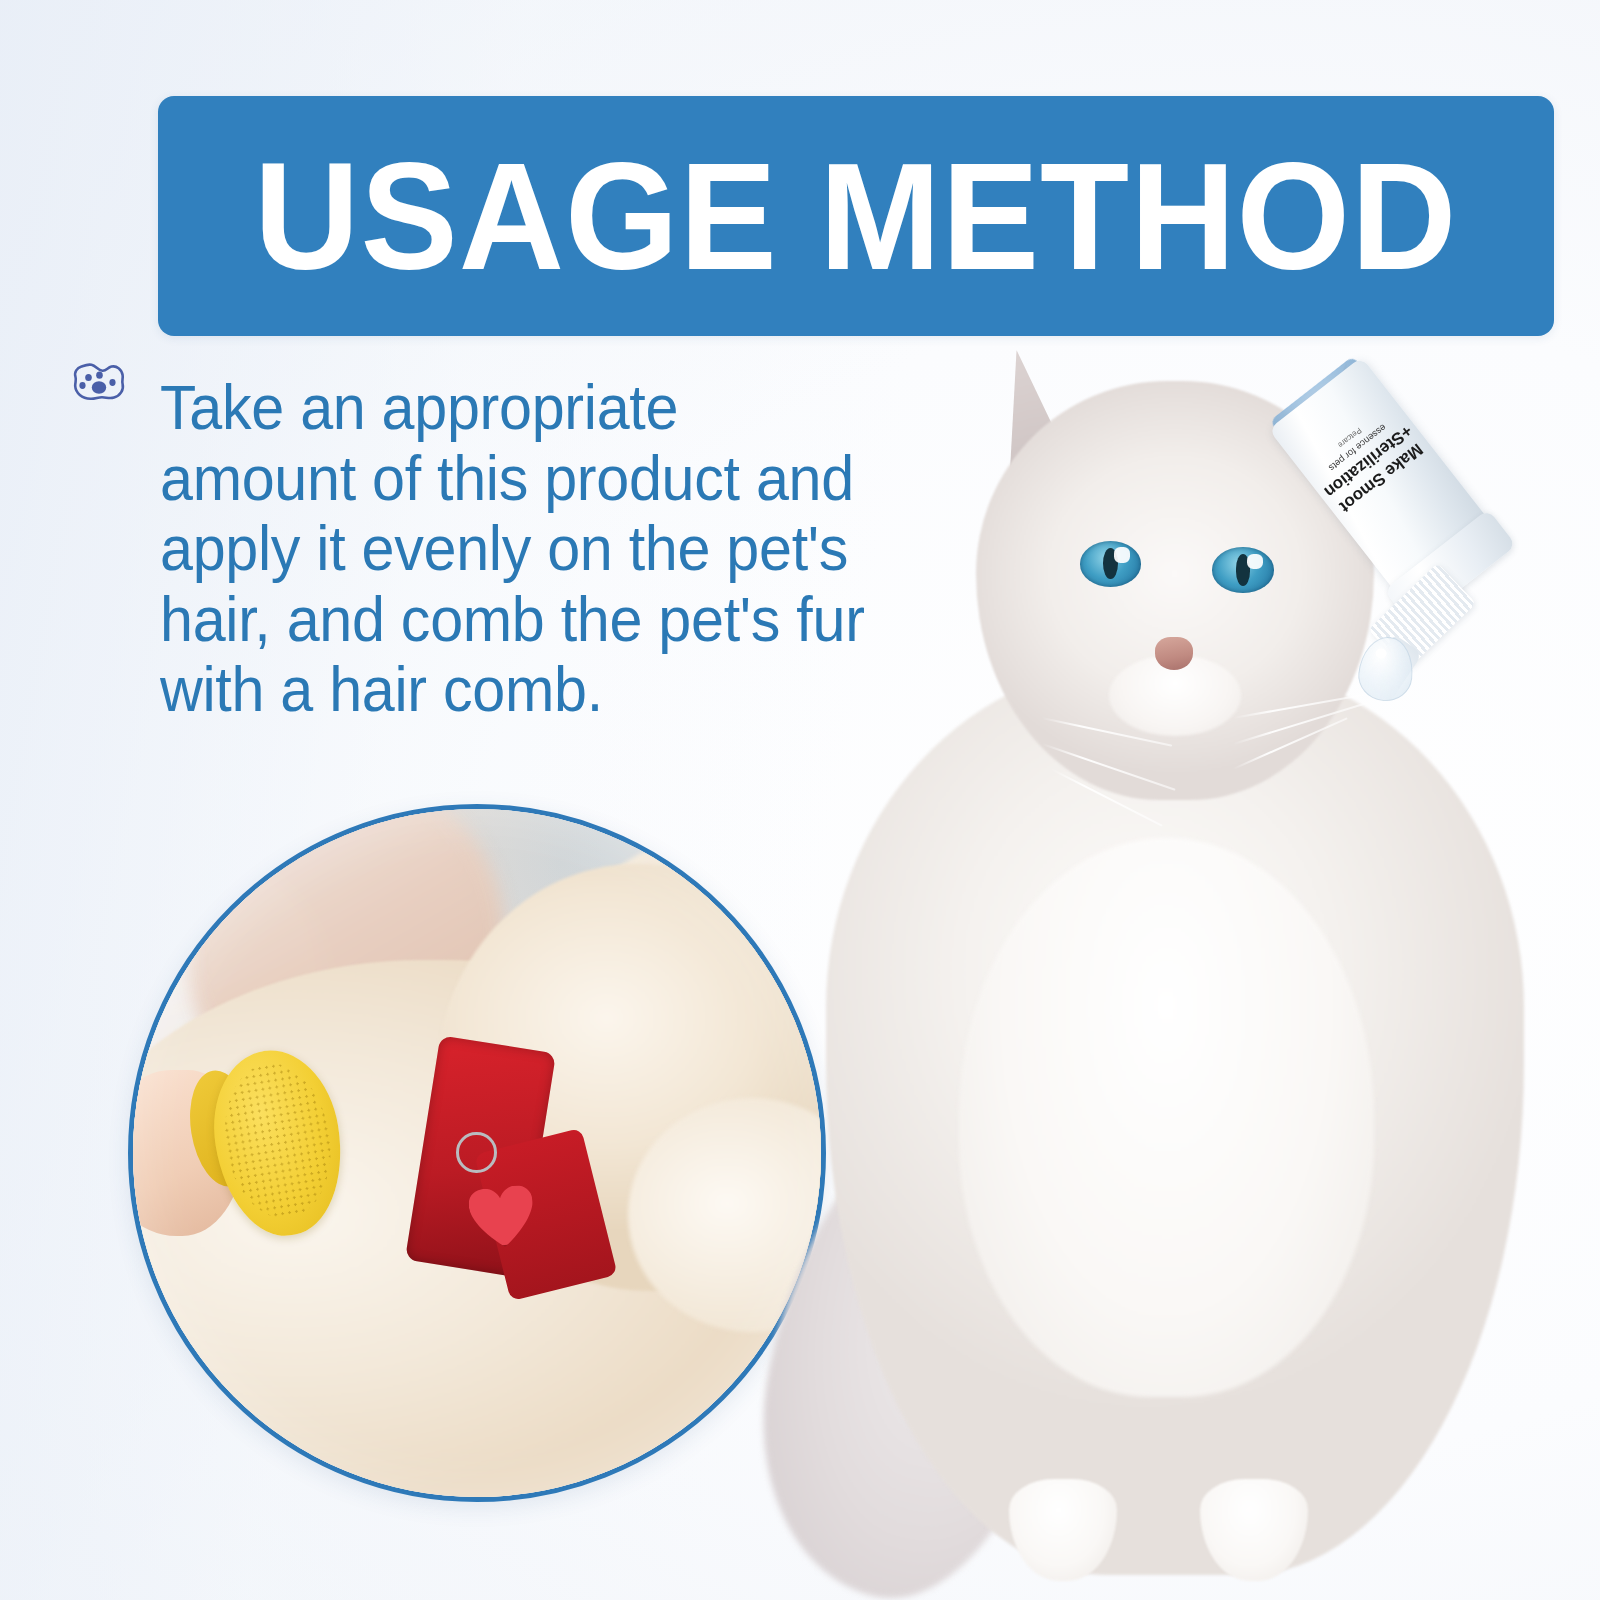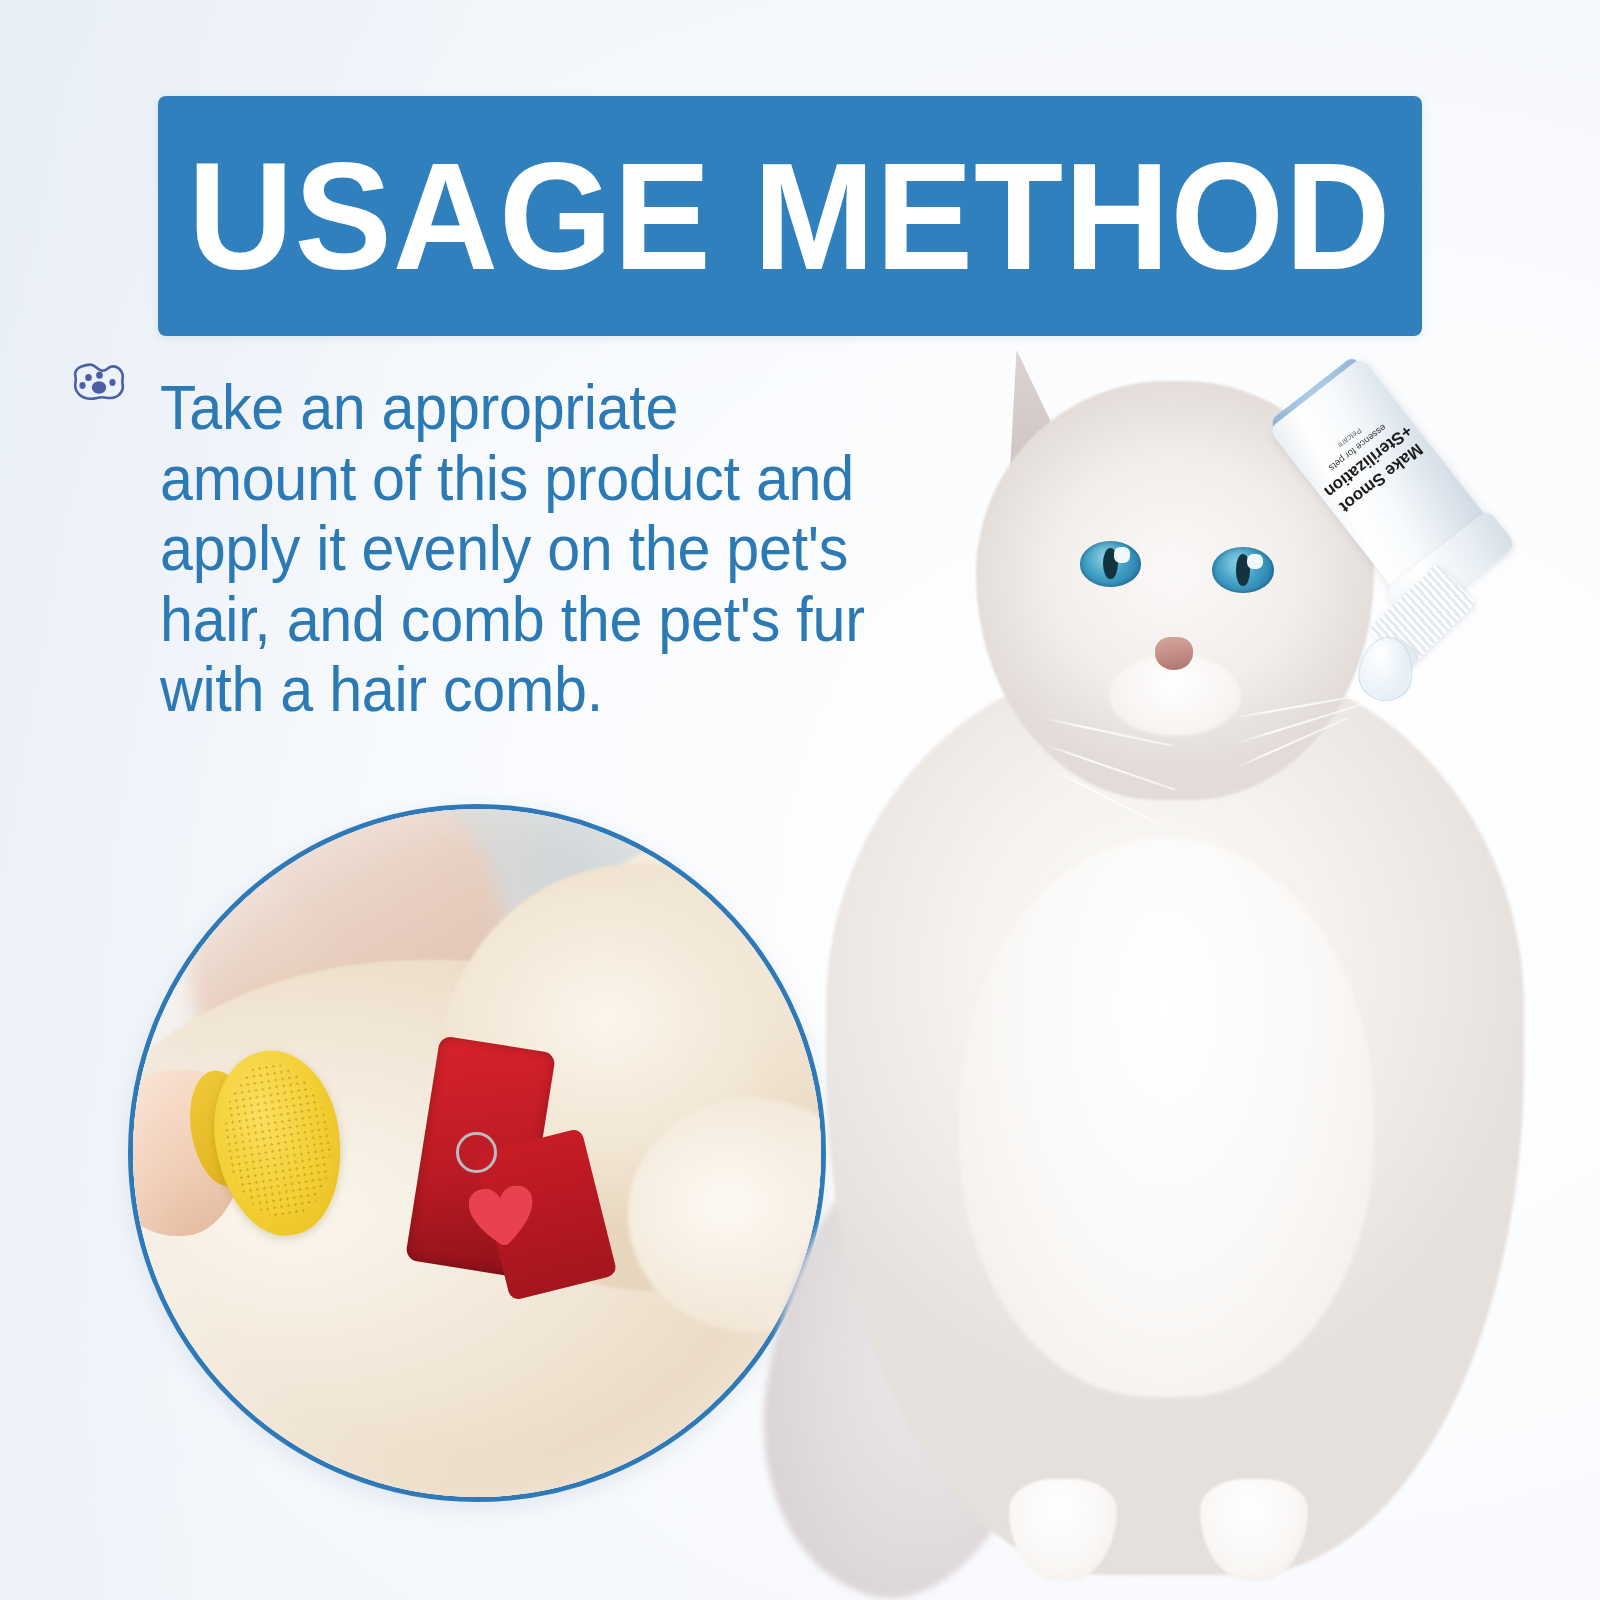--- a/index.html
+++ b/index.html
@@ -30,24 +30,24 @@
     inset: 0;
     background: linear-gradient(100deg, rgba(232,238,247,.85) 0%, rgba(244,248,252,.35) 28%, rgba(255,255,255,0) 52%);
     pointer-events: none;
   }
 
   
   #title-banner {
     position: absolute;
     left: 158px;
     top: 96px;
-    width: 1264px;
+    width: 1396px;
     height: 240px;
     background: #3180be;
-    border-radius: 8px;
+    border-radius: 16px;
     display: flex;
     align-items: center;
     justify-content: center;
     box-shadow: 0 2px 10px rgba(40,90,140,.10);
   }
   #title-text {
     color: #ffffff;
     font-family: "Liberation Sans Narrow", "Liberation Sans", sans-serif;
     font-weight: 700;
     font-size: 152px;

